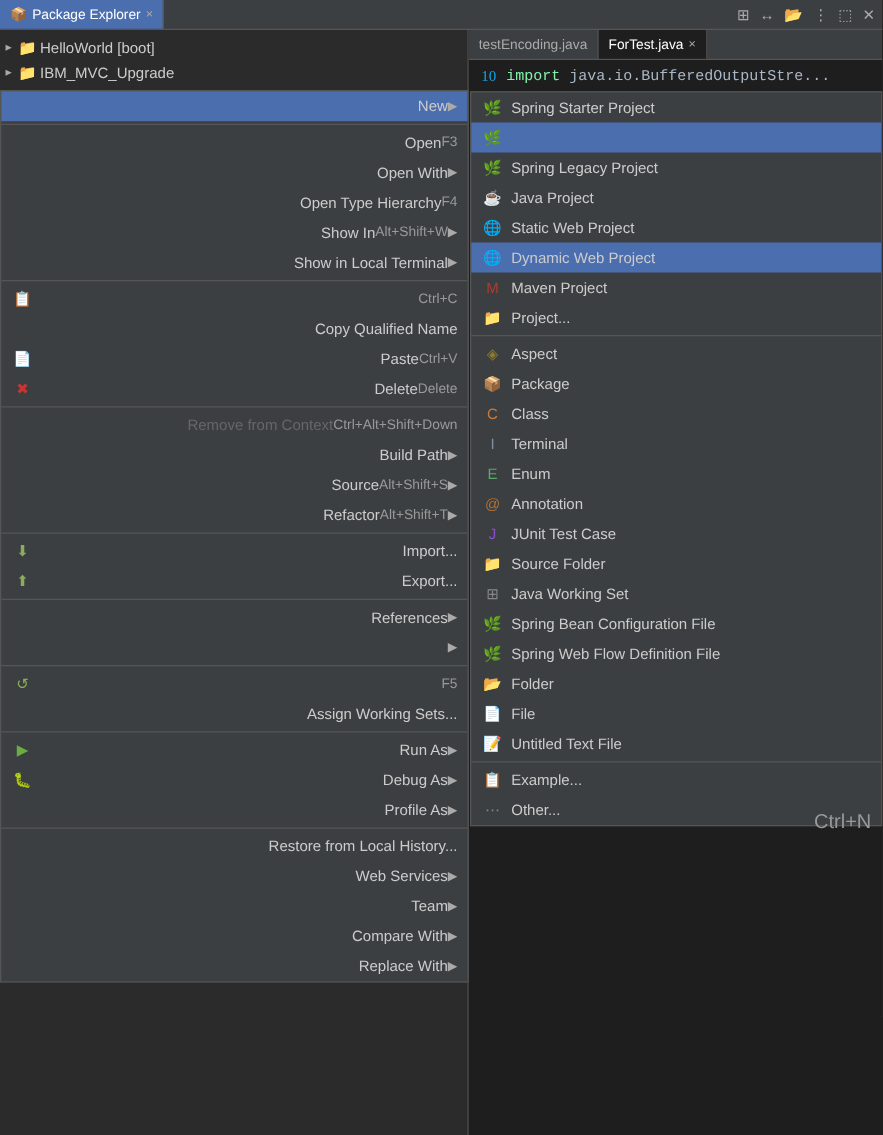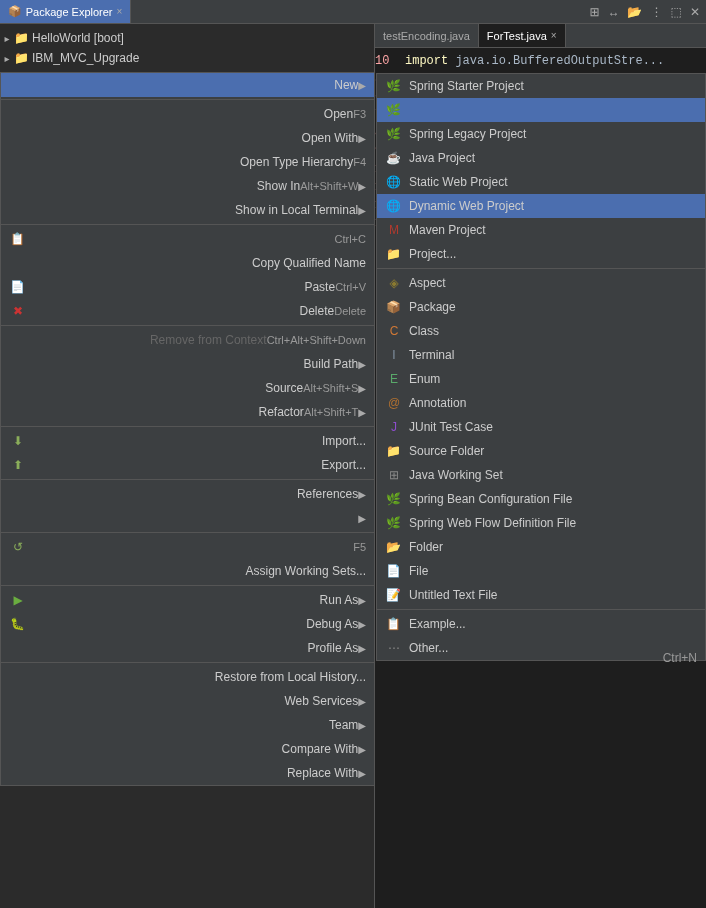--- a/index.html
+++ b/index.html
@@ -178,29 +178,30 @@
       font-family: 'Consolas', 'Courier New', monospace;
       font-size: 12px;
       line-height: 18px;
     }
     .code-line {
       display: flex;
       height: 18px;
       align-items: center;
     }
     .line-num {
-      color: #fca5a5;
+      color: #0ea5e9;
       width: 30px;
-      text-align: left;
+      text-align: right;
       padding-right: 8px;
       user-select: none;
       flex-shrink: 0;
+      font-family: Liberation Serif, serif;
     }
     .code-content { color: #a9b7c6; }
-    .kw { color: #fef9c3; }
+    .kw { color: #86efac; }
     .cls { color: #a9b7c6; }
     .fn { color: #ffc66d; }
     .str { color: #6a8759; }
     .type { color: #4ec9b0; }
 
     
     .submenu-right {
       position: absolute;
       top: 0;
       left: 375px;
@@ -215,21 +216,21 @@
       align-items: center;
       height: 24px;
       padding: 0 8px;
       cursor: pointer;
       font-size: 12px;
     }
     .submenu-item.highlighted { background: #4b6eaf; }
     .submenu-item .shortcut {
       margin-left: auto;
       color: #999;
-      font-size: 12px;
+      font-size: 16px;
       margin-top: 20px;
     }
     .submenu-icon {
       width: 18px;
       height: 18px;
       margin-right: 6px;
       display: flex;
       align-items: center;
       justify-content: center;
       font-size: 12px;

